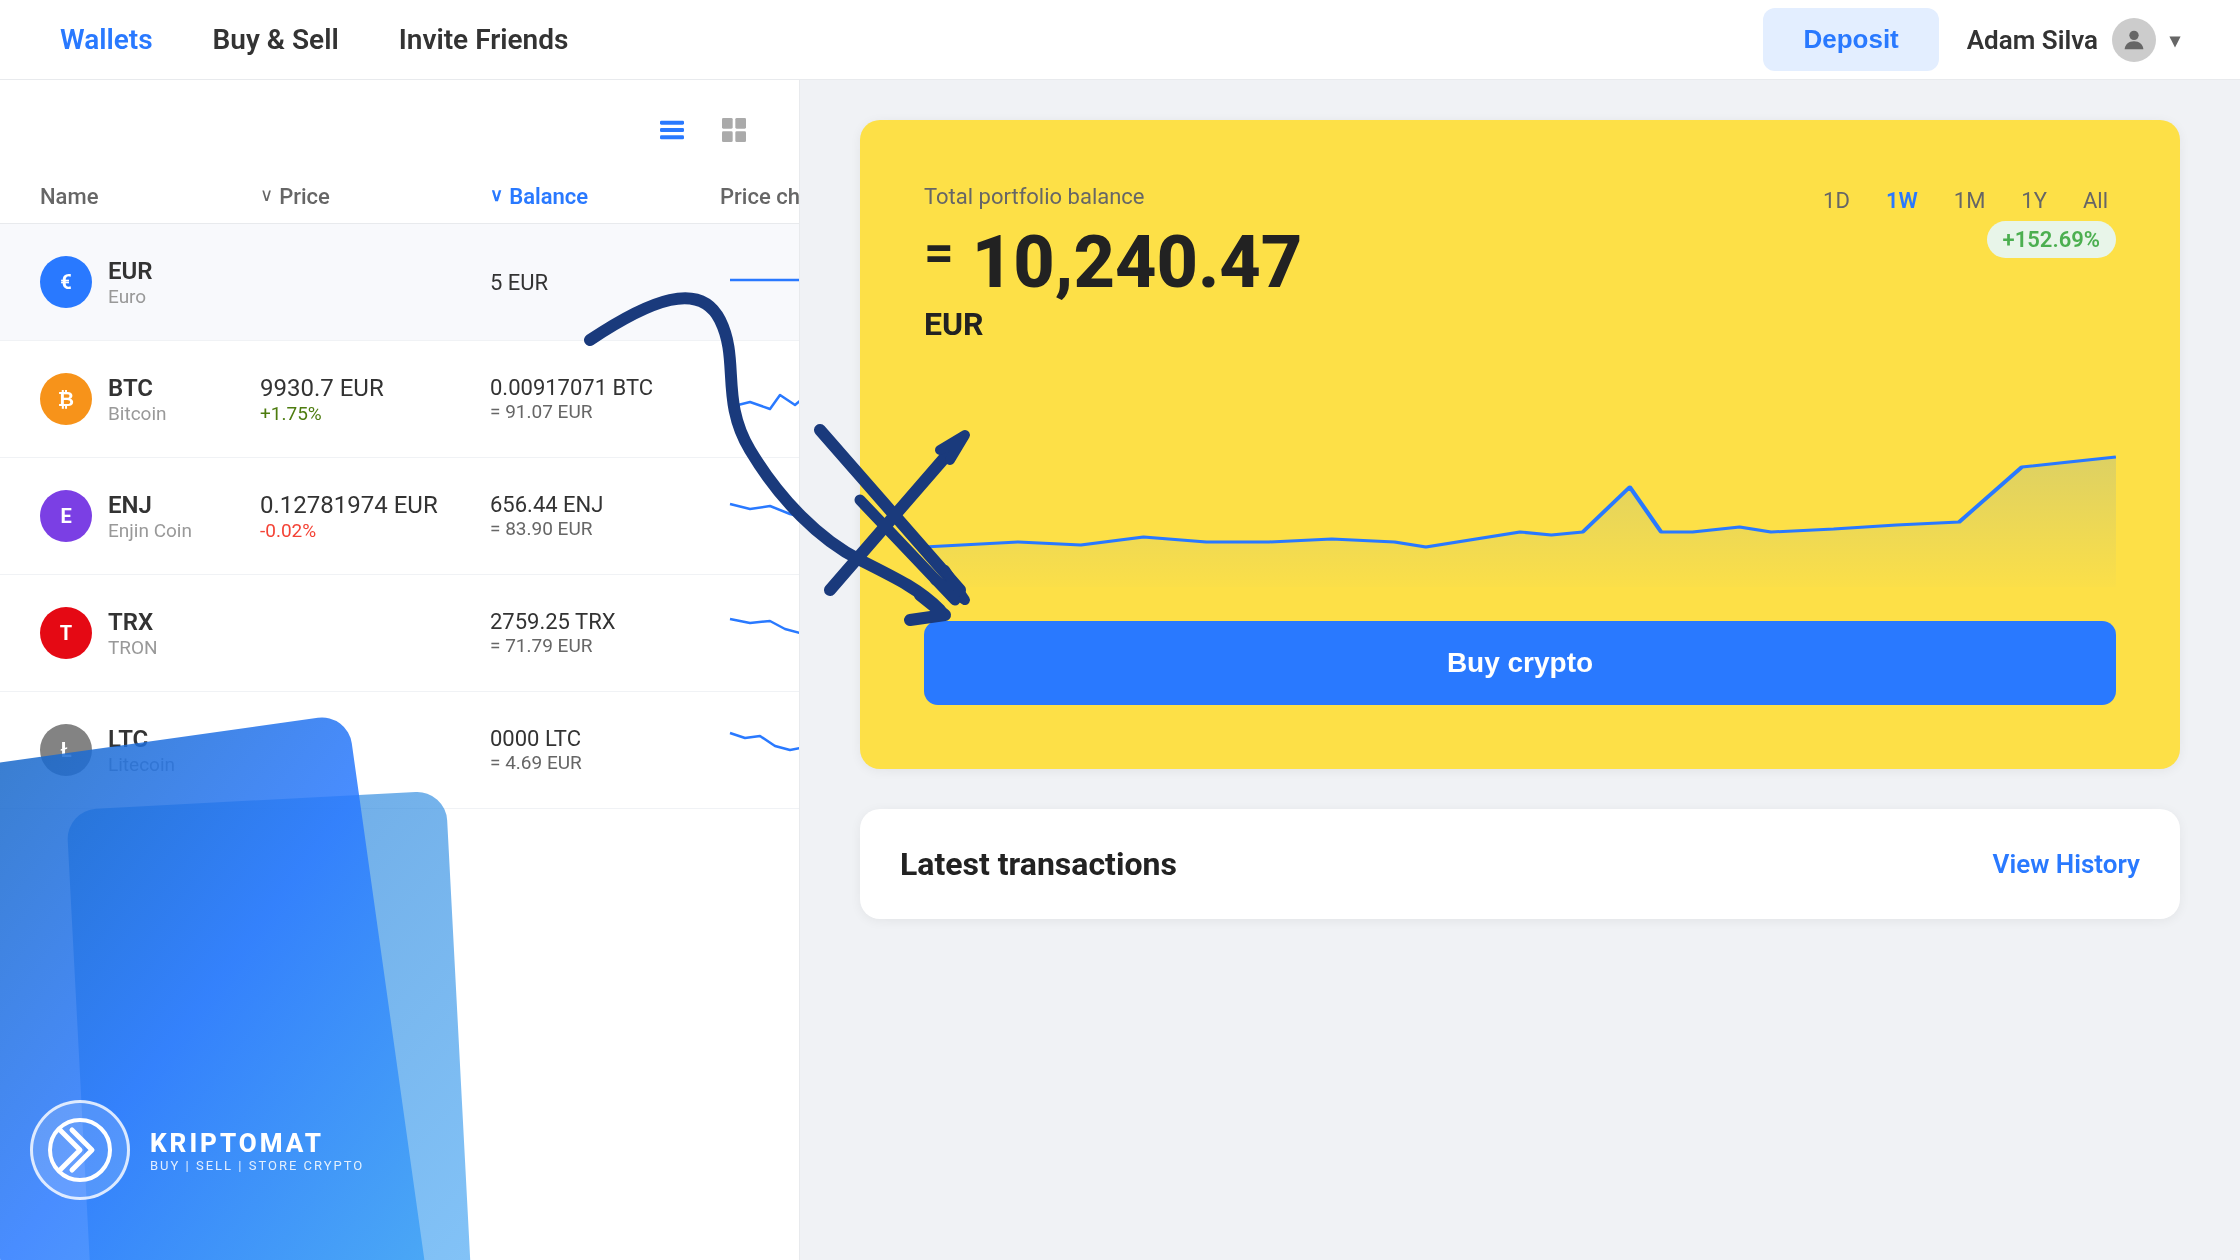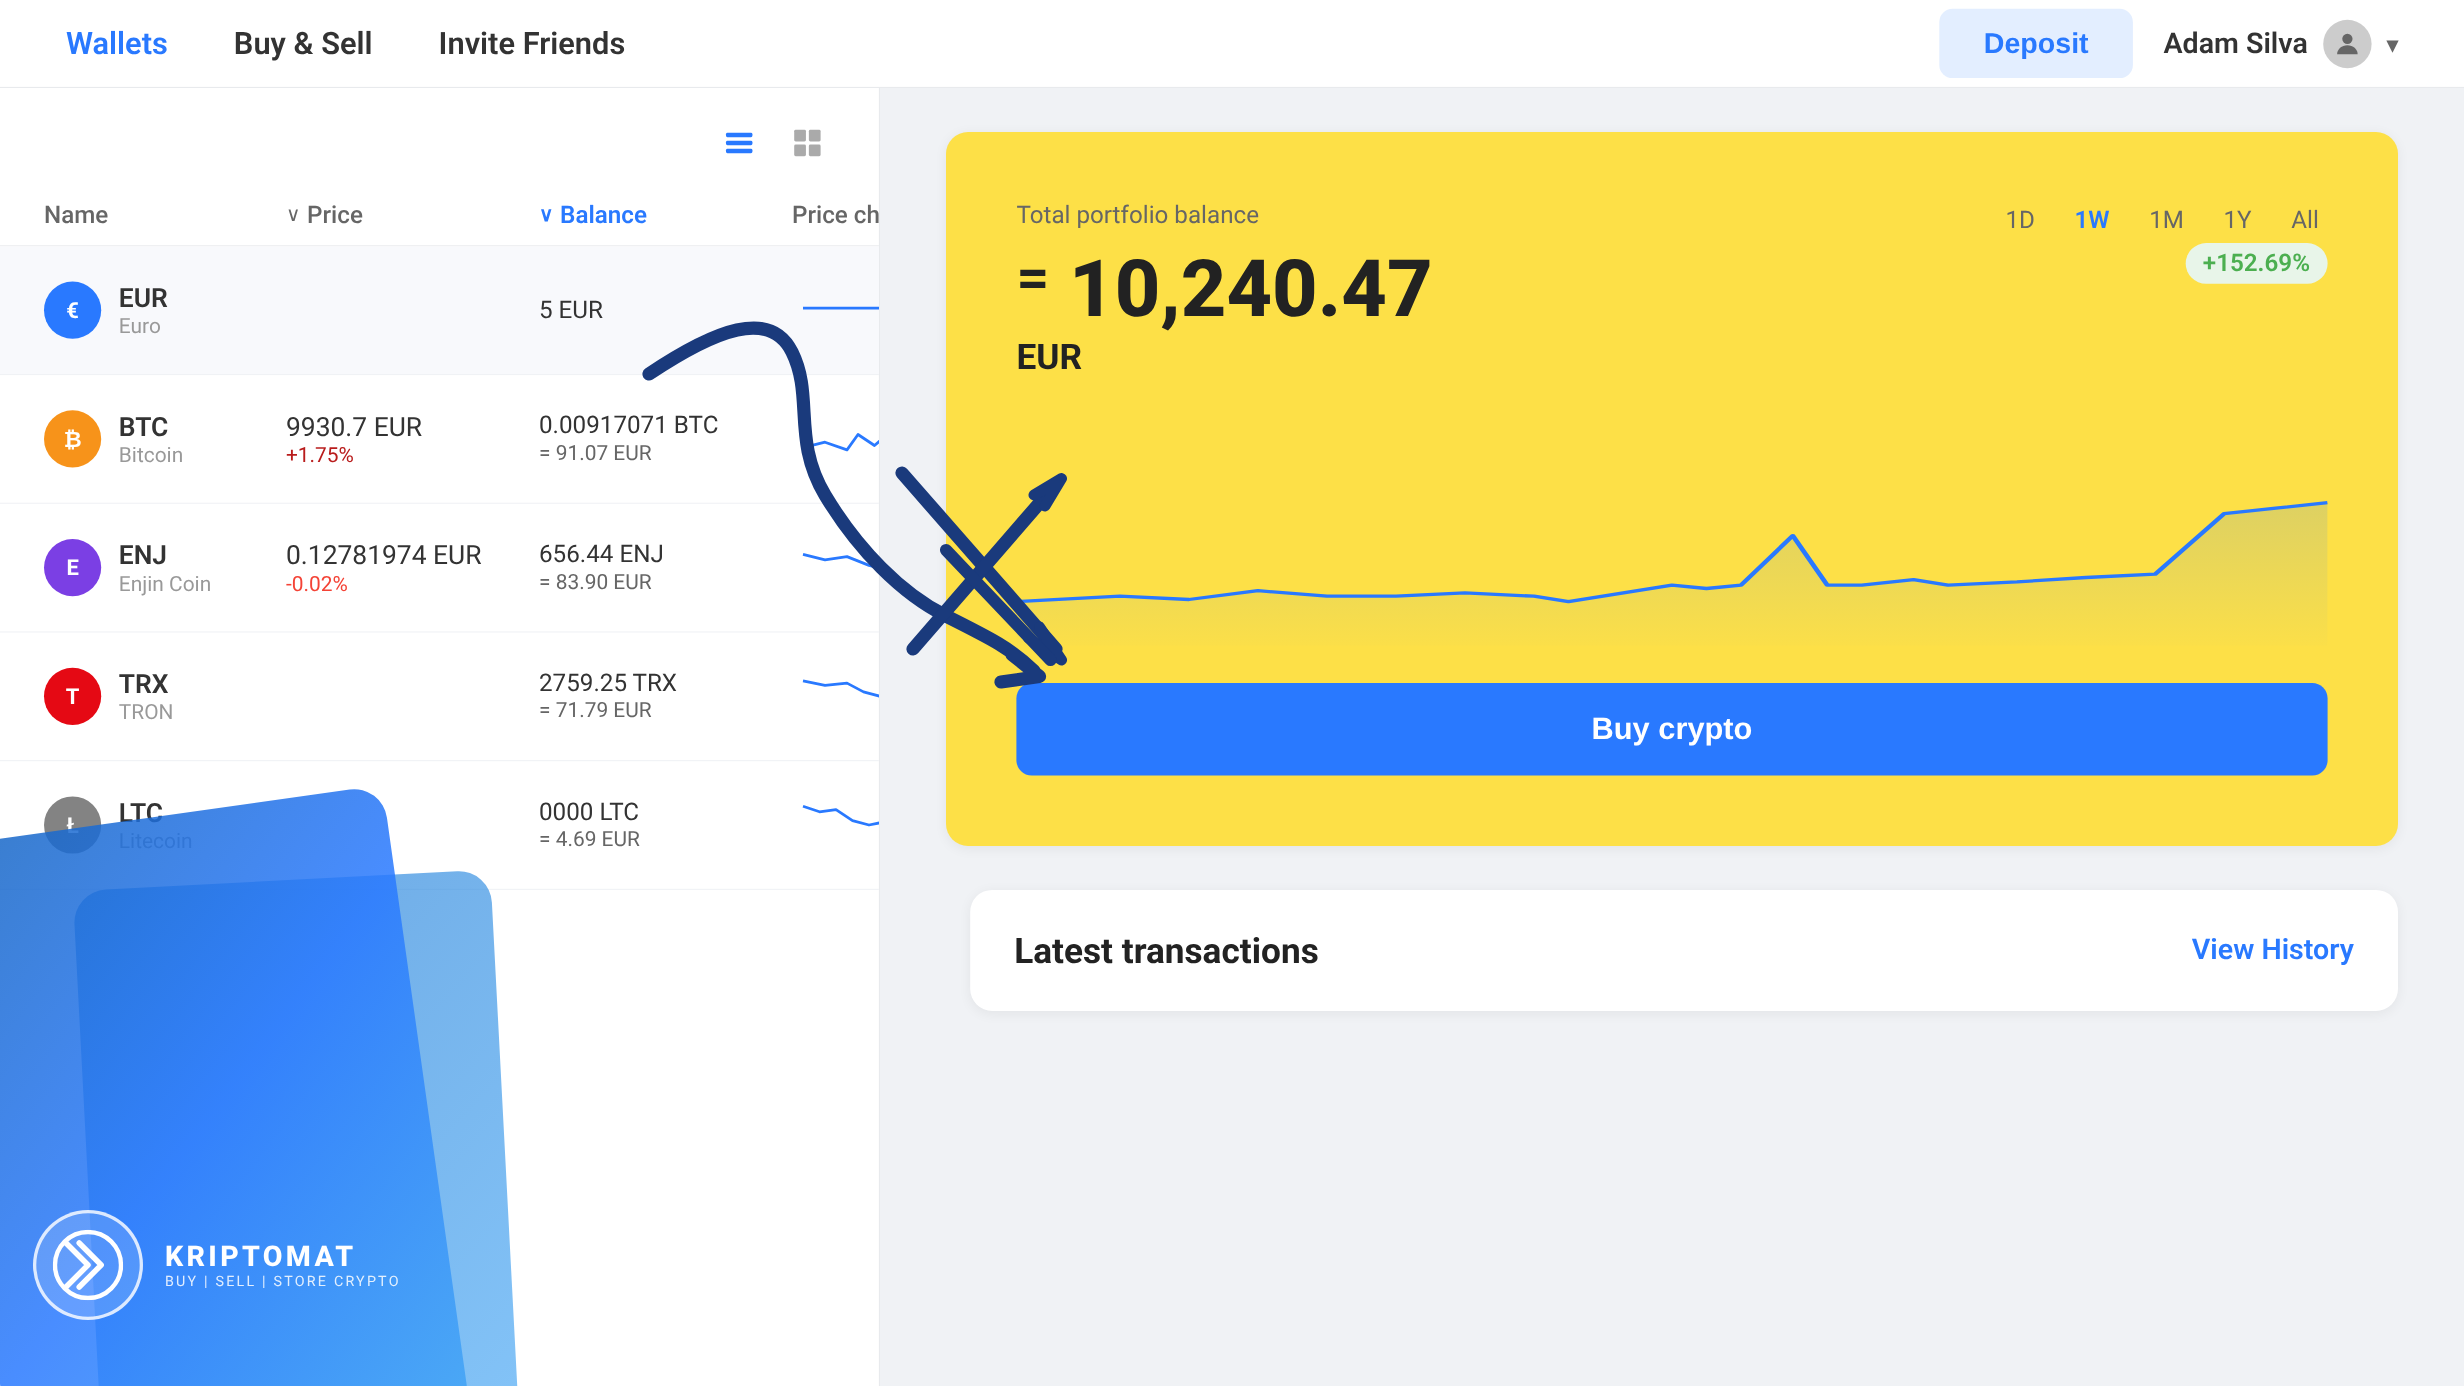--- a/index.html
+++ b/index.html
@@ -156,21 +156,21 @@
     .coin-icon.enj { background: #7b3fe4; }
     .coin-icon.trx { background: #e50914; }
     .coin-icon.ltc { background: #838383; }
     .coin-icon.eur { background: #2979ff; }
 
     .coin-name { font-size: 24px; font-weight: 600; color: #333; }
     .coin-ticker { font-size: 19px; color: #999; }
 
     .price-col { font-size: 24px; color: #333; }
     .price-change { font-size: 19px; }
-    .price-change.up { color: #b91c1c; }
+    .price-change.up { color: #4d7c0f; }
     .price-change.down { color: #f44336; }
 
     .balance-col-val { font-size: 22px; color: #333; }
     .balance-eur { font-size: 19px; color: #666; }
 
     
     .mini-chart { width: 180px; height: 60px; }
 
     
     .portfolio-panel {
@@ -282,21 +282,20 @@
       cursor: pointer;
       width: 100%;
       margin-top: 10px;
     }
 
     .transactions-section {
       background: #fff;
       border-radius: 20px;
       padding: 36px 40px;
       box-shadow: 0 2px 12px rgba(0,0,0,0.06);
-      margin-left: 22px;
     }
     .transactions-header {
       display: flex;
       justify-content: space-between;
       align-items: center;
     }
     .transactions-title {
       font-size: 32px;
       font-weight: 700;
       color: #222;

